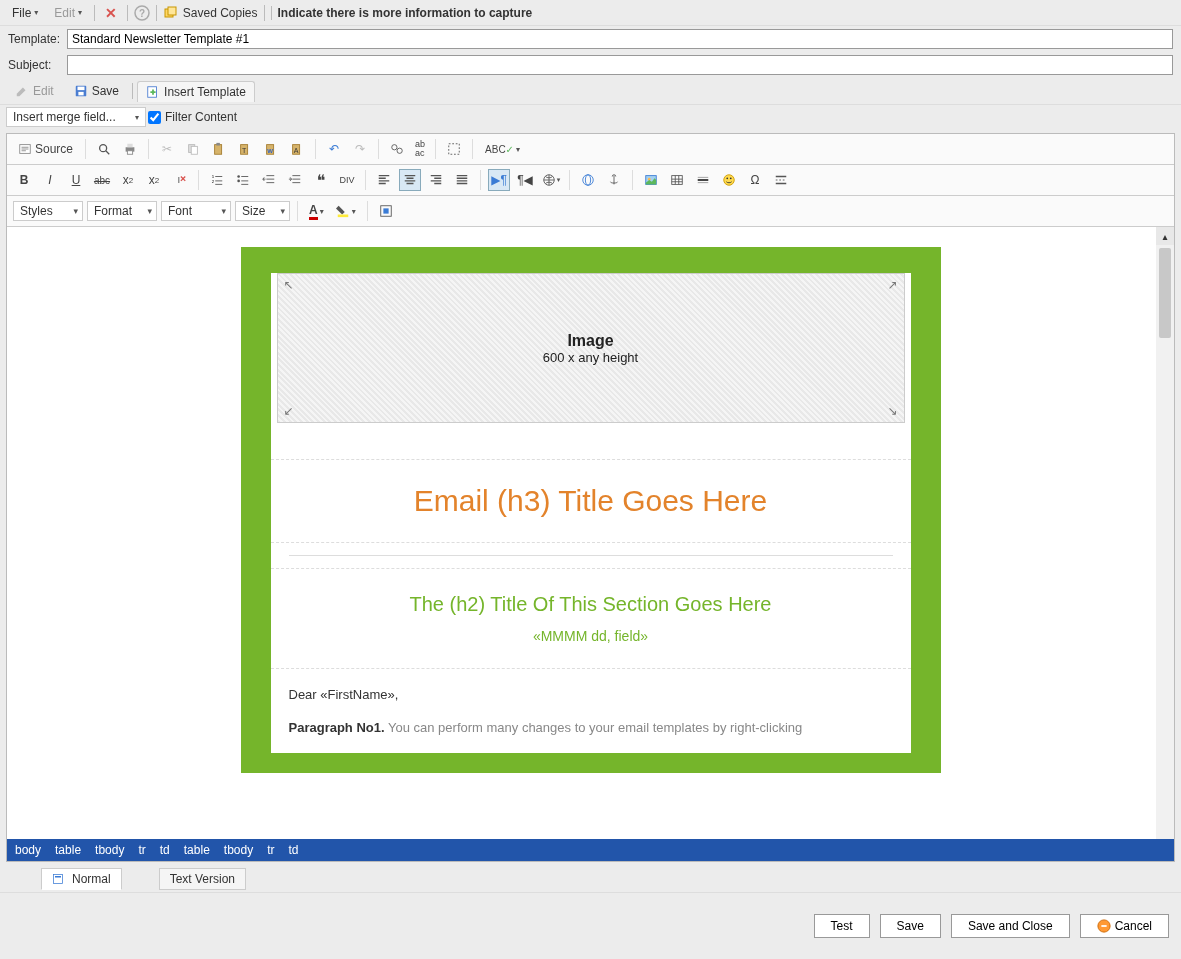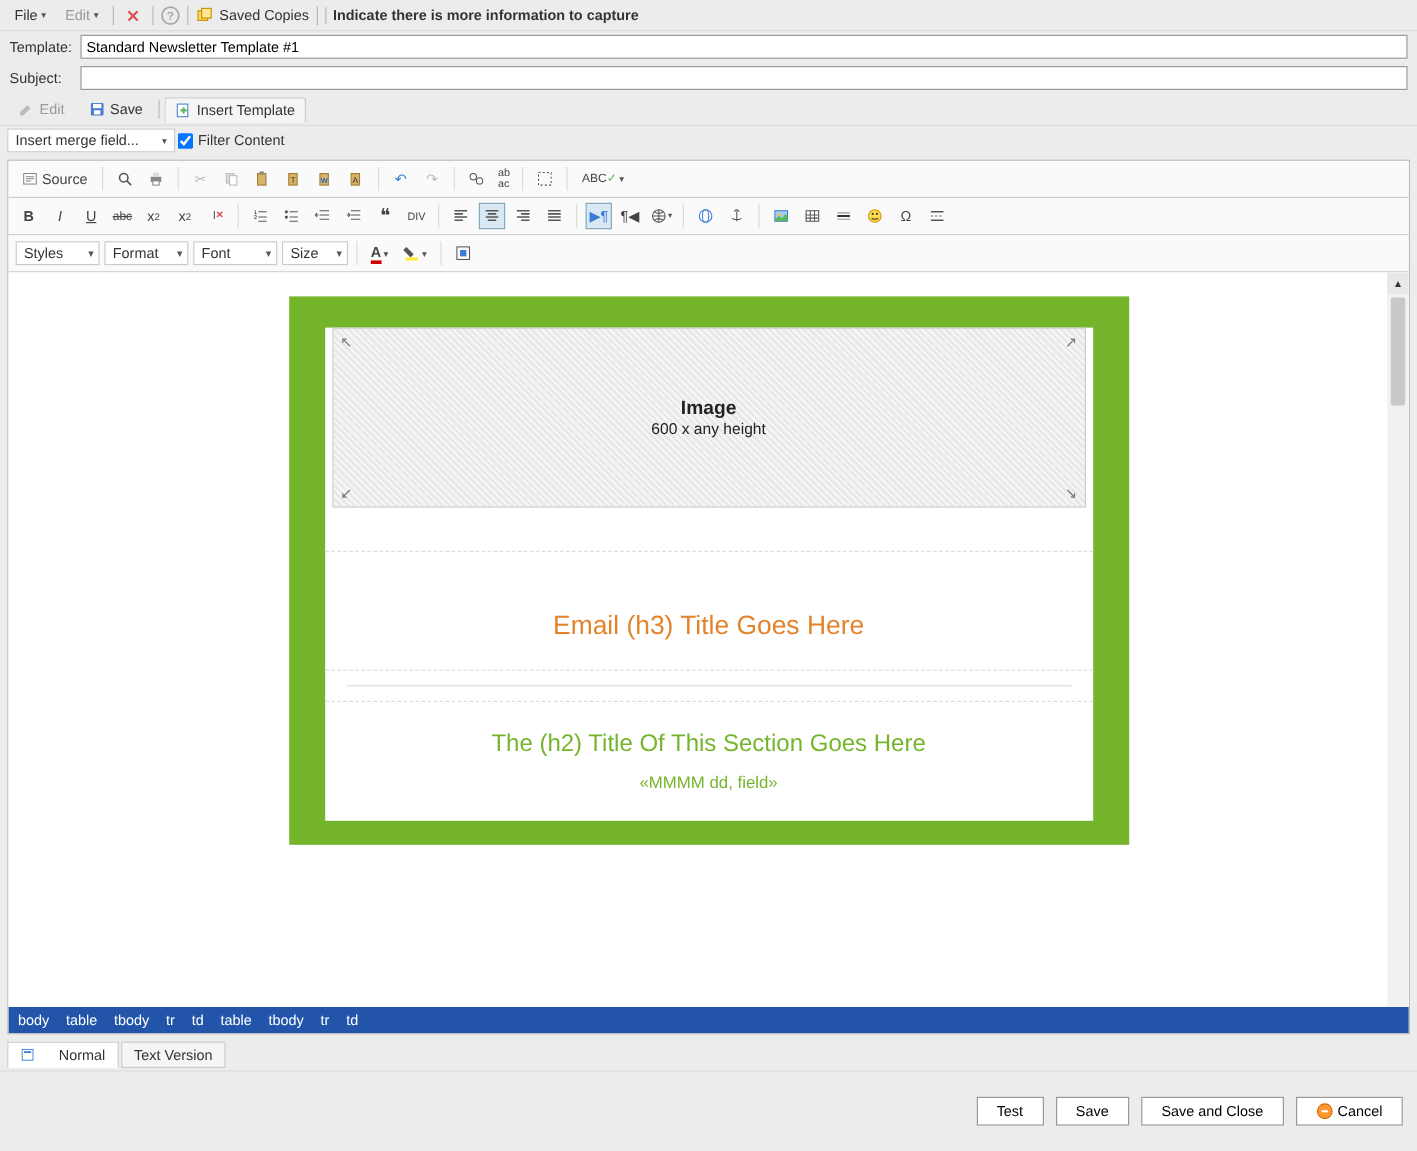--- a/index.html
+++ b/index.html
@@ -39,33 +39,33 @@
 .nl-inner { background: #fff; }
 .img-placeholder { margin: 6px; height: 150px; border: 1px solid #ccc; background: repeating-linear-gradient(45deg,#e8e8e8,#e8e8e8 2px,#f5f5f5 2px,#f5f5f5 4px); position: relative; display: flex; flex-direction: column; align-items: center; justify-content: center; }
 .img-placeholder .handle { position: absolute; font-size: 12px; color: #777; }
 .img-placeholder .h-tl { top: 4px; left: 6px; }
 .img-placeholder .h-tr { top: 4px; right: 6px; }
 .img-placeholder .h-bl { bottom: 4px; left: 6px; }
 .img-placeholder .h-br { bottom: 4px; right: 6px; }
 .img-title { font-weight: bold; font-size: 16px; color: #222; }
 .img-sub { font-size: 13px; color: #222; }
 .nl-section { border-top: 1px dashed #ddd; padding: 24px 18px; }
-.nl-h3 { color: #e3832b; font-size: 22px; font-weight: 400; text-align: center; margin-top: 24px; }
+.nl-h3 { color: #e3832b; font-size: 30px; font-weight: 400; text-align: center; }
 .nl-hr-wrap { border-top: 1px dashed #ddd; padding: 12px 18px; }
 .nl-hr { border: none; border-top: 1px solid #ddd; }
 .nl-h2 { color: #75b52b; font-size: 20px; font-weight: 400; text-align: center; margin-bottom: 12px; }
 .nl-date { color: #75b52b; font-size: 14px; text-align: center; }
 .nl-body { padding: 18px; }
 .nl-greeting { font-size: 13px; margin-bottom: 18px; }
 .nl-para { font-size: 13px; color: #888; }
 .nl-para b { color: #333; }
 .path-bar { background: #2255aa; color: #fff; padding: 4px 8px; display: flex; gap: 14px; font-size: 12px; }
 .path-item { cursor: pointer; }
 .bottom-tabs { display: flex; gap: 2px; padding: 2px 6px; background: #ececec; }
-.btab { padding: 3px 10px; border: 1px solid #ccc; background: #f5f5f5; cursor: pointer; display: inline-flex; align-items: center; gap: 20px; }
+.btab { padding: 3px 10px; border: 1px solid #ccc; background: #f5f5f5; cursor: pointer; display: inline-flex; align-items: center; gap: 8px; margin-left: 35px; }
 .btab.active { background: #fff; border-bottom-color: #fff; }
 .footer-buttons { display: flex; justify-content: flex-end; gap: 10px; padding: 21px 12px; background: #ececec; border-top: 1px solid #ddd; }
 .fbtn { padding: 4px 16px; border: 1px solid #999; background: #fff; cursor: pointer; font-size: 12px; display: inline-flex; align-items: center; gap: 4px; }
 svg { display: block; }
 </style>
 </head>
 <body>
 
 <div class="toolbar-row">
   <span class="menu-item">
@@ -395,20 +395,24 @@
         <div class="nl-section">
           <div class="nl-h3">Email (h3) Title Goes Here</div>
         </div>
         <div class="nl-hr-wrap">
           <hr class="nl-hr">
         </div>
         <div class="nl-section">
           <div class="nl-h2">The (h2) Title Of This Section Goes Here</div>
           <div class="nl-date">«MMMM dd, field»</div>
         </div>
+        <div class="nl-section nl-body">
+          <div class="nl-greeting">Dear «FirstName»,</div>
+          <div class="nl-para"><b>Paragraph No1.</b><span> You can perform many changes to your email templates by right-clicking</span></div>
+        </div>
       </div>
     </div>
     <div class="canvas-scroll">
       <div class="scroll-arrow">▴</div>
       <div class="scroll-thumb"></div>
     </div>
   </div>
 
   <div class="path-bar">
     <span class="path-item">body</span>

